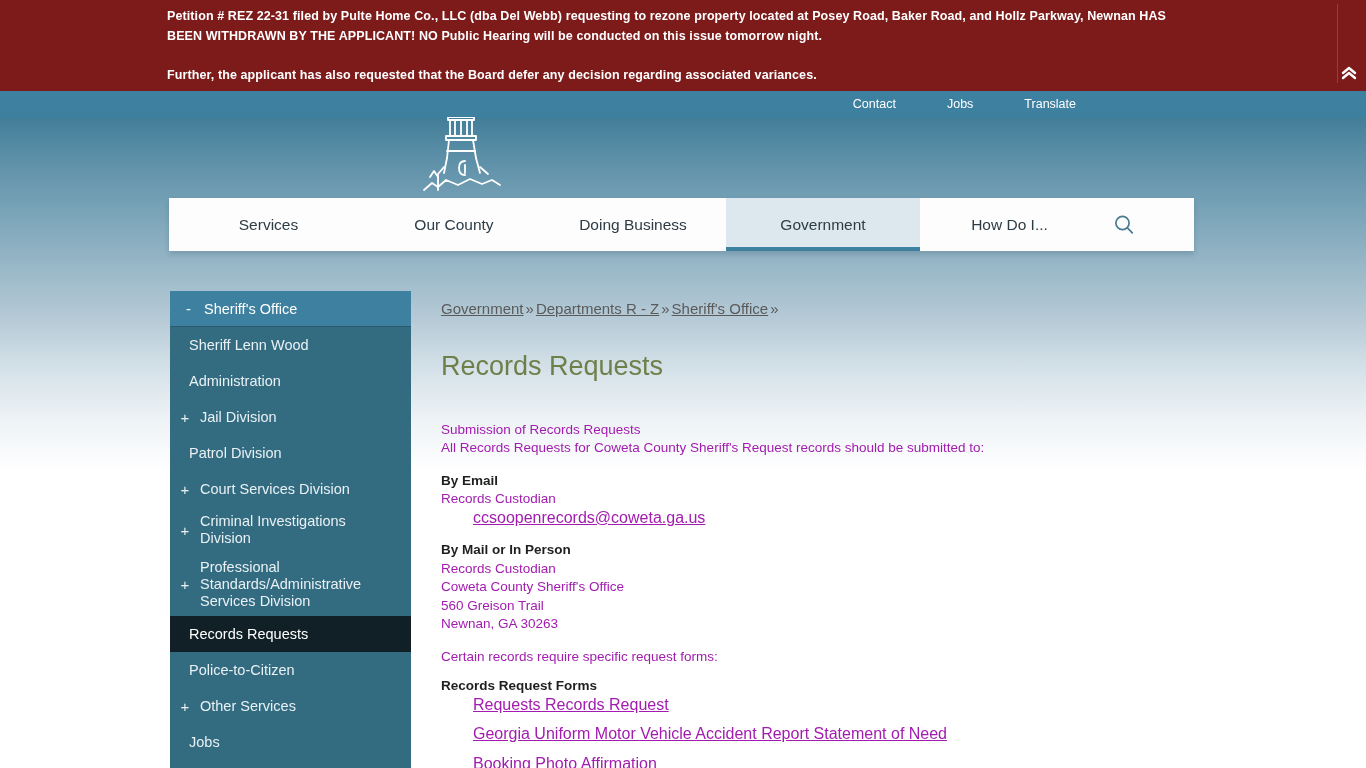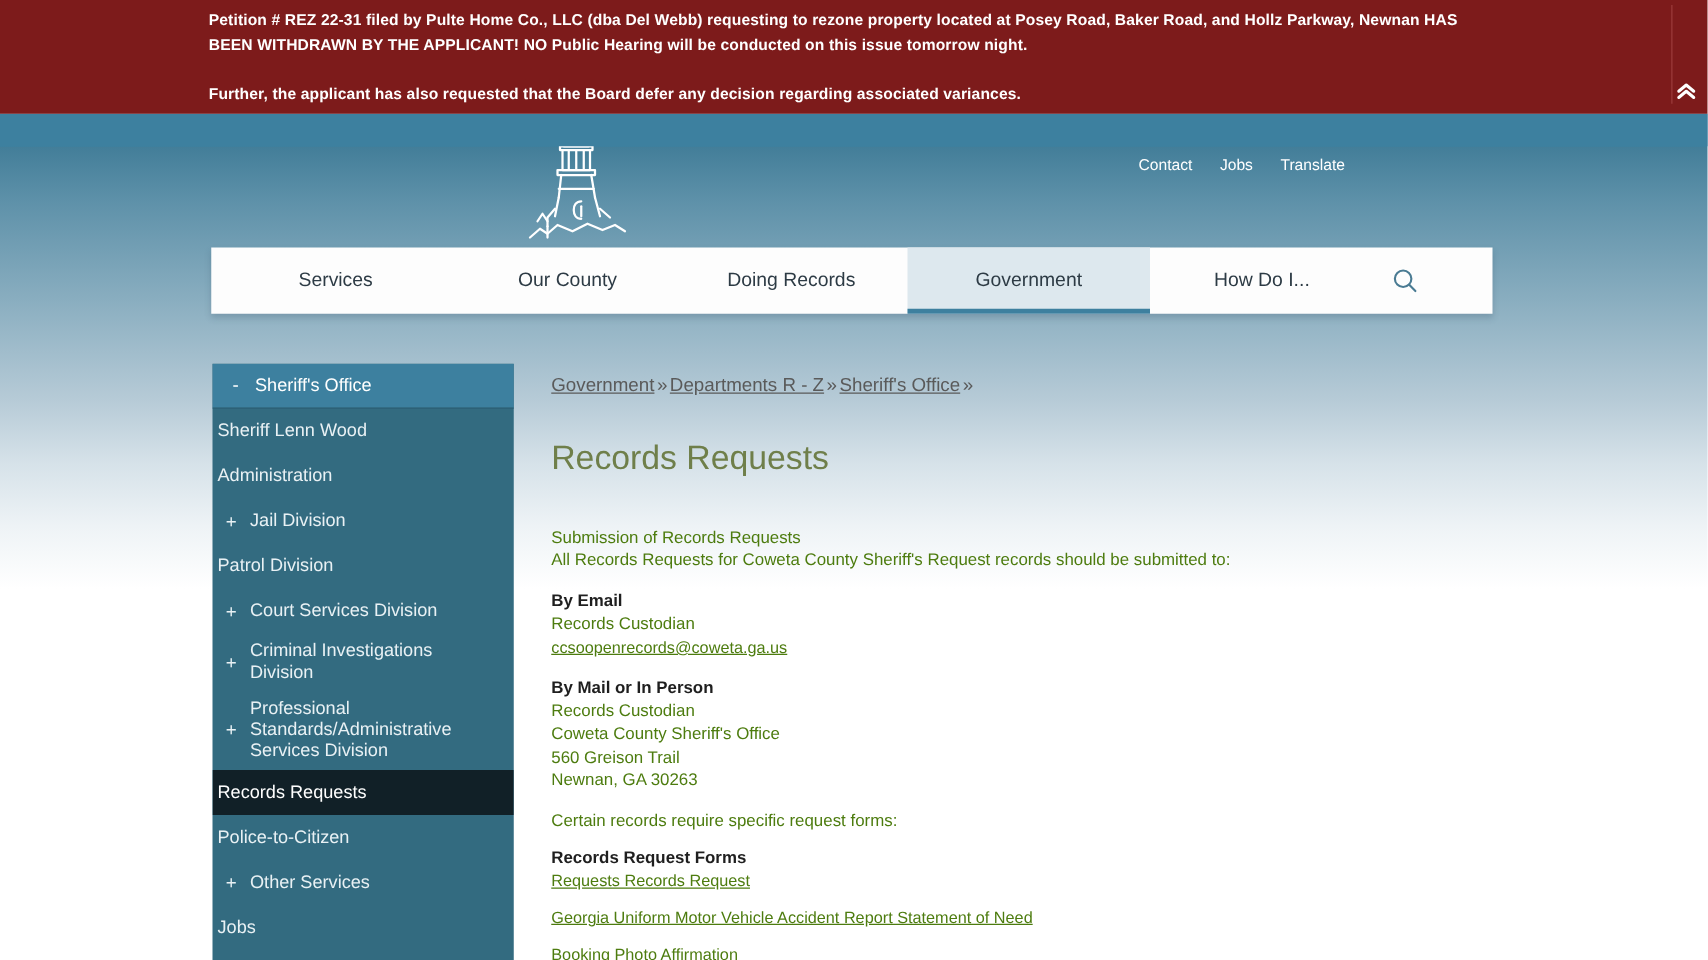--- a/index.html
+++ b/index.html
@@ -91,22 +91,21 @@
     background: #3d809f;
     z-index: 3;
   }
   #utility-links {
     position: absolute;
     right: 290px;
     top: 0;
     height: 26px;
     display: flex;
     align-items: center;
-    gap: 22px;
-    margin-top: 28px;
+    gap: 51px;
   }
   #utility-links a {
     color: #ffffff;
     font-size: 12.5px;
     text-decoration: none;
     white-space: nowrap;
   }
 
   
   #masthead {
@@ -231,21 +230,21 @@
     box-sizing: border-box;
     line-height: 17px;
   }
   .side-item .tgl {
     width: 30px;
     flex: 0 0 30px;
     text-align: center;
     font-size: 15px;
     color: #e9f1f4;
   }
-  .side-item .lbl { flex: 1 1 auto; padding-left: 4px; }
+  .side-item .lbl { flex: 1 1 auto; padding-left: 19px; }
   .side-item .tgl + .lbl { padding-left: 0; }
   .side-item.current {
     background: #112027;
     color: #ffffff;
   }
 
   
   #content {
     position: absolute;
     left: 441px;
@@ -268,32 +267,33 @@
   #page-title {
     font-size: 27px;
     color: #6f7f4a;
     font-weight: 400;
     margin: 0 0 39px 0;
     line-height: 1.1;
   }
   .body-p {
     font-size: 13.5px;
     line-height: 18.5px;
-    color: #4d7c0f;
+    color: #a21caf;
     margin: 0 0 0 0;
   }
   .gap { height: 14px; }
   .gap-sm { height: 11px; }
   .bold { font-weight: bold; color: #1f1f1f; }
   .body-link {
-    font-size: 13px;
+    font-size: 16px;
     line-height: 18.5px;
-    color: #4d7c0f;
+    color: #a21caf;
     text-decoration: underline;
     display: inline-block;
+    margin-left: 32px;
   }
 </style>
 </head>
 <body>
 
 <div id="page-bg"></div>
 
 <div id="alert-banner">
   <div class="alert-inner">
     <div>Petition # REZ 22-31 filed by Pulte Home Co., LLC (dba Del Webb) requesting to rezone property located at Posey Road, Baker Road, and Hollz Parkway, Newnan HAS BEEN WITHDRAWN BY THE APPLICANT! NO Public Hearing will be conducted on this issue tomorrow night.</div>
@@ -350,21 +350,21 @@
 </div>
 
 <div id="main-nav">
   <div class="nav-item n0">
     <span>Services</span>
   </div>
   <div class="nav-item n1">
     <span>Our County</span>
   </div>
   <div class="nav-item n2">
-    <span>Doing Records</span>
+    <span>Doing Business</span>
   </div>
   <div class="nav-item n3 active">
     <span>Government</span>
   </div>
   <div class="nav-item n4">
     <span>How Do I...</span>
   </div>
   <div id="nav-search">
     <svg width="22" height="22" viewBox="0 0 22 22" aria-hidden="true">
       <circle cx="9.5" cy="9" r="6.6" fill="none" stroke="#4a7b93" stroke-width="1.7"></circle>

